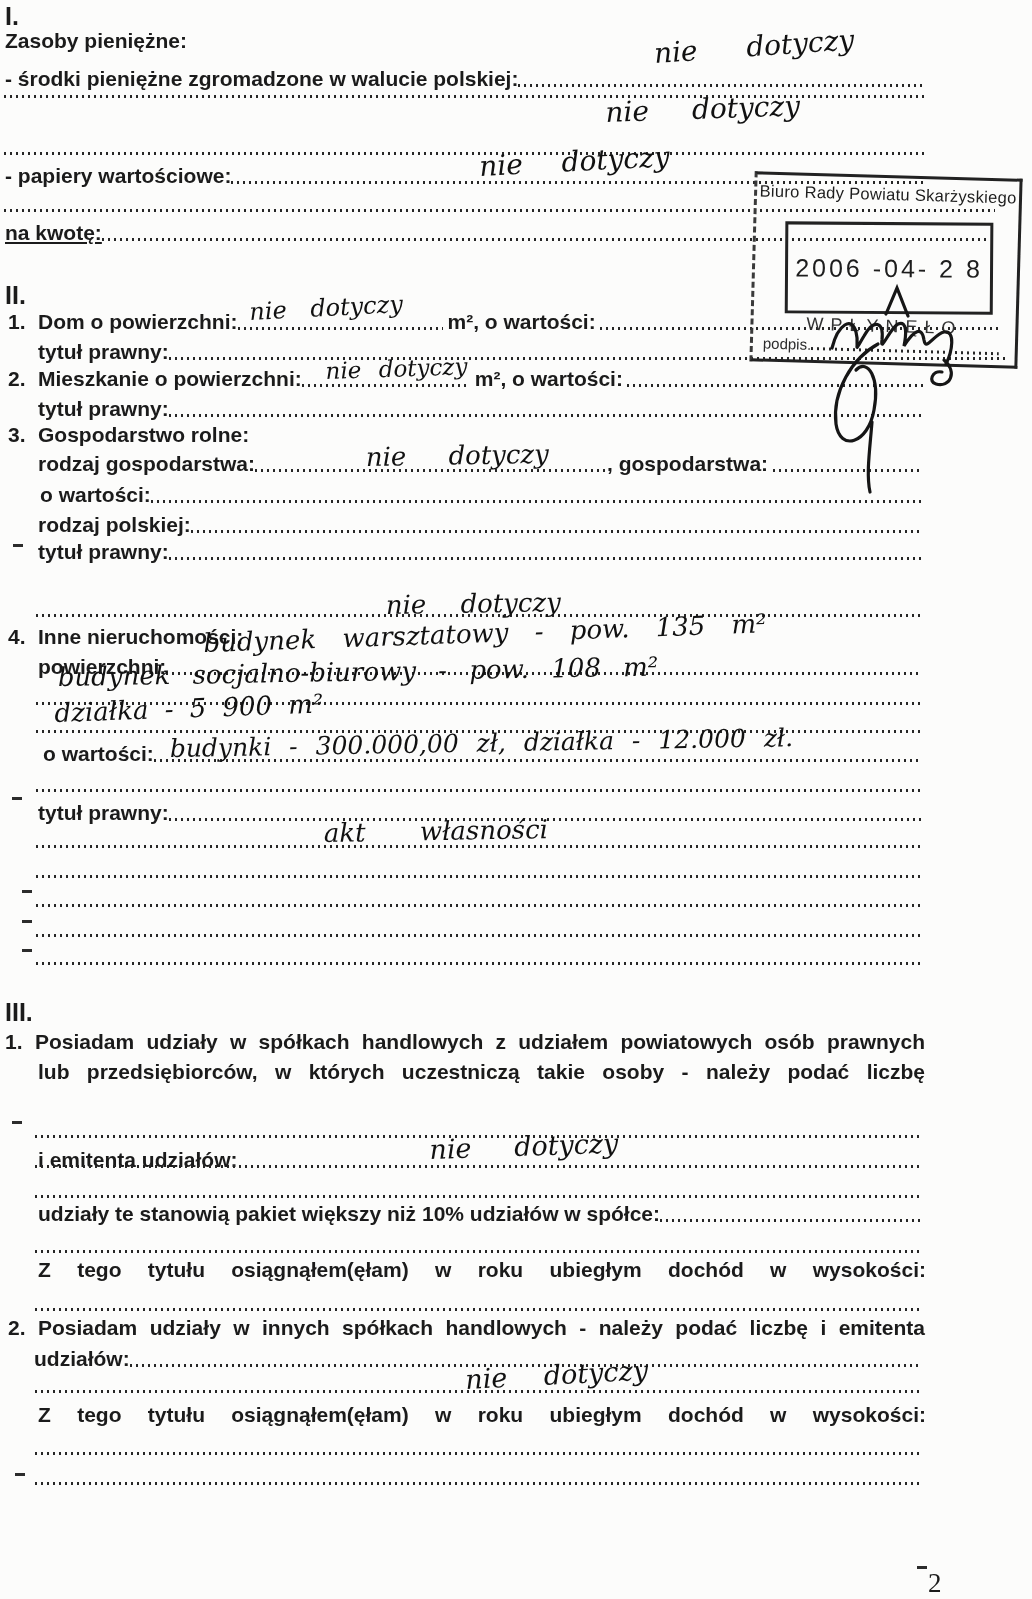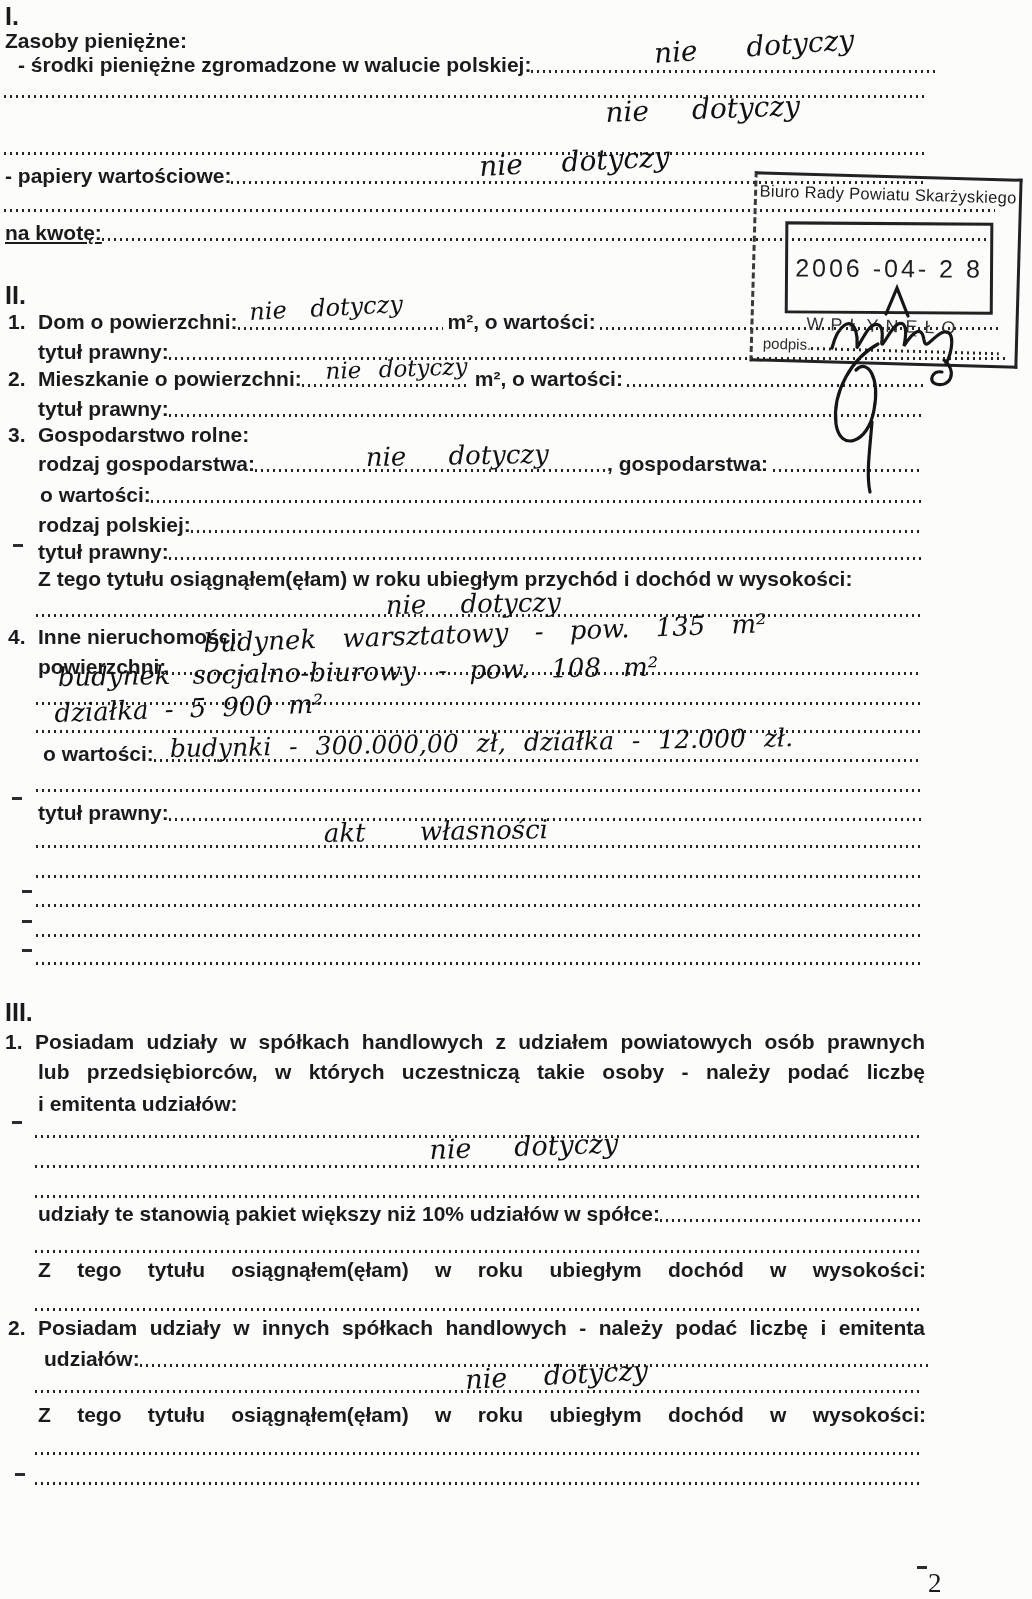--- a/index.html
+++ b/index.html
@@ -41,21 +41,21 @@
 </head>
 <body>
 
 <div class="sheet">
 
   <div class="heading" style="left:5px;top:4px;">I.</div>
   <div class="line" style="left:5px;top:29px;">
       <span class="lbl">Zasoby pieniężne:</span>
     </div>
 
-  <div class="line" style="left:5px;top:53px;width:920px;margin-left:13px;">
+  <div class="line" style="left:5px;top:67px;width:920px;">
     <span class="lbl">- środki pieniężne zgromadzone w walucie polskiej:</span>
     <span class="dots"></span>
   </div>
   <div class="dotline" style="left:4px;top:95px;width:921px;"></div>
 
   <div class="dotline" style="left:4px;top:152px;width:921px;"></div>
 
   <div class="line" style="left:5px;top:164px;width:920px;">
     <span class="lbl">- papiery wartościowe:</span>
     <span class="dots"></span>
@@ -108,23 +108,20 @@
     <span class="dots"></span>
   </div>
   <div class="line" style="left:38px;top:513px;width:884px;">
     <span class="lbl">rodzaj polskiej:</span>
     <span class="dots"></span>
   </div>
   <div class="mdash" style="left:13px;top:544px;"></div>
   <div class="line" style="left:38px;top:540px;width:884px;">
     <span class="lbl">tytuł prawny:</span>
     <span class="dots"></span>
-  </div>
-  <div class="line" style="left:38px;top:567px;">
-    <span class="lbl">Z tego tytułu osiągnąłem(ęłam) w roku ubiegłym przychód i dochód w wysokości:</span>
   </div>
   <div class="dotline" style="left:36px;top:614px;width:886px;"></div>
 
   <div class="line" style="left:8px;top:625px;">
     <span class="num">4.</span>
     <span class="lbl">Inne nieruchomości:</span>
   </div>
   <div class="line" style="left:38px;top:655px;width:884px;">
     <span class="lbl">powierzchni:</span>
     <span class="dots"></span>
@@ -148,38 +145,38 @@
   <div class="mdash" style="left:22px;top:920px;"></div>
   <div class="dotline" style="left:36px;top:934px;width:886px;"></div>
   <div class="mdash" style="left:22px;top:949px;"></div>
   <div class="dotline" style="left:36px;top:962px;width:886px;"></div>
 
   <div class="heading" style="left:5px;top:1000px;">III.</div>
 
   <div class="pnum" style="left:5px;top:1030px;">1.</div>
   <div class="jline" style="left:38px;top:1060px;width:887px;">lub przedsiębiorców, w których uczestniczą takie osoby - należy podać liczbę</div>
   <div class="jline" style="left:35px;top:1030px;width:890px;">Posiadam udziały w spółkach handlowych z udziałem powiatowych osób prawnych</div>
-  <div class="line" style="left:38px;top:1092px;">
+  <div class="line" style="left:38px;top:1148px;">
     <span class="lbl">i emitenta udziałów:</span>
   </div>
   <div class="mdash" style="left:12px;top:1121px;"></div>
   <div class="dotline" style="left:35px;top:1135px;width:888px;"></div>
   <div class="dotline" style="left:35px;top:1165px;width:888px;"></div>
   <div class="dotline" style="left:35px;top:1195px;width:888px;"></div>
   <div class="line" style="left:38px;top:1202px;width:884px;">
     <span class="lbl">udziały te stanowią pakiet większy niż 10% udziałów w spółce:</span>
     <span class="dots"></span>
   </div>
   <div class="dotline" style="left:35px;top:1250px;width:888px;"></div>
   <div class="jline" style="left:38px;top:1258px;width:888px;">Z tego tytułu osiągnąłem(ęłam) w roku ubiegłym dochód w wysokości:</div>
   <div class="dotline" style="left:35px;top:1308px;width:888px;"></div>
 
   <div class="pnum" style="left:8px;top:1316px;">2.</div>
   <div class="jline" style="left:38px;top:1316px;width:887px;">Posiadam udziały w innych spółkach handlowych - należy podać liczbę i emitenta</div>
-  <div class="line" style="left:44px;top:1347px;width:887px;">
+  <div class="line" style="left:34px;top:1347px;width:887px;">
     <span class="lbl">udziałów:</span>
     <span class="dots"></span>
   </div>
   <div class="dotline" style="left:35px;top:1390px;width:888px;"></div>
   <div class="jline" style="left:38px;top:1403px;width:888px;">Z tego tytułu osiągnąłem(ęłam) w roku ubiegłym dochód w wysokości:</div>
   <div class="dotline" style="left:35px;top:1452px;width:888px;"></div>
   <div class="mdash" style="left:15px;top:1473px;"></div>
   <div class="dotline" style="left:35px;top:1482px;width:888px;"></div>
 
   <div class="hw" style="left:655px;top:40px;font-size:28px;word-spacing:40px;transform:rotate(-4deg);">nie dotyczy</div>

